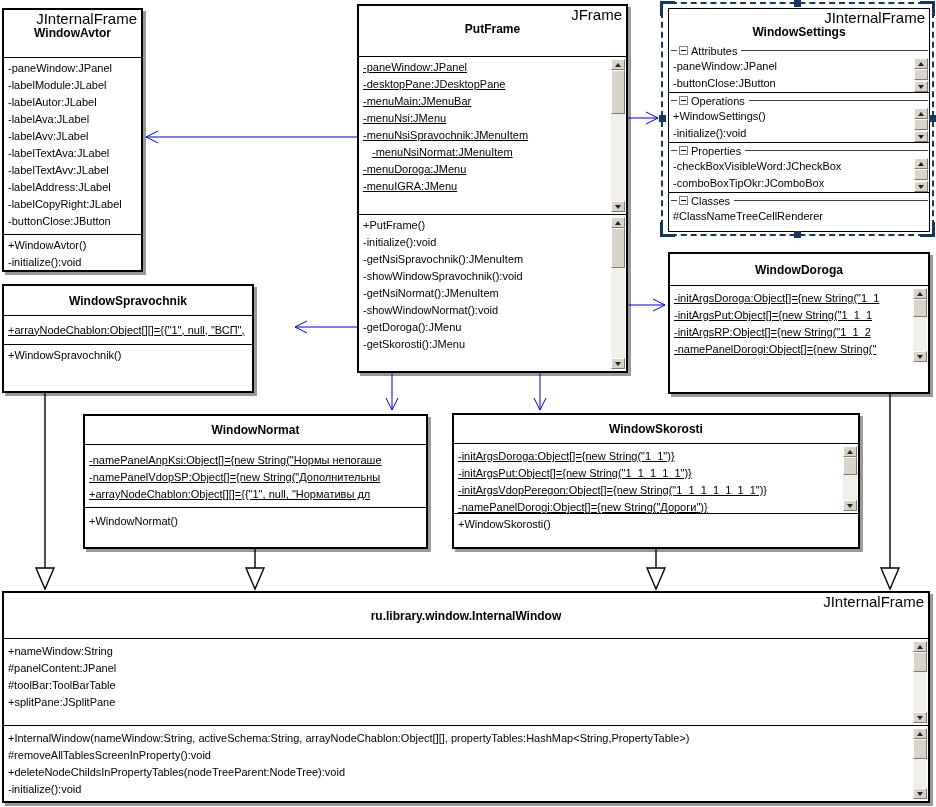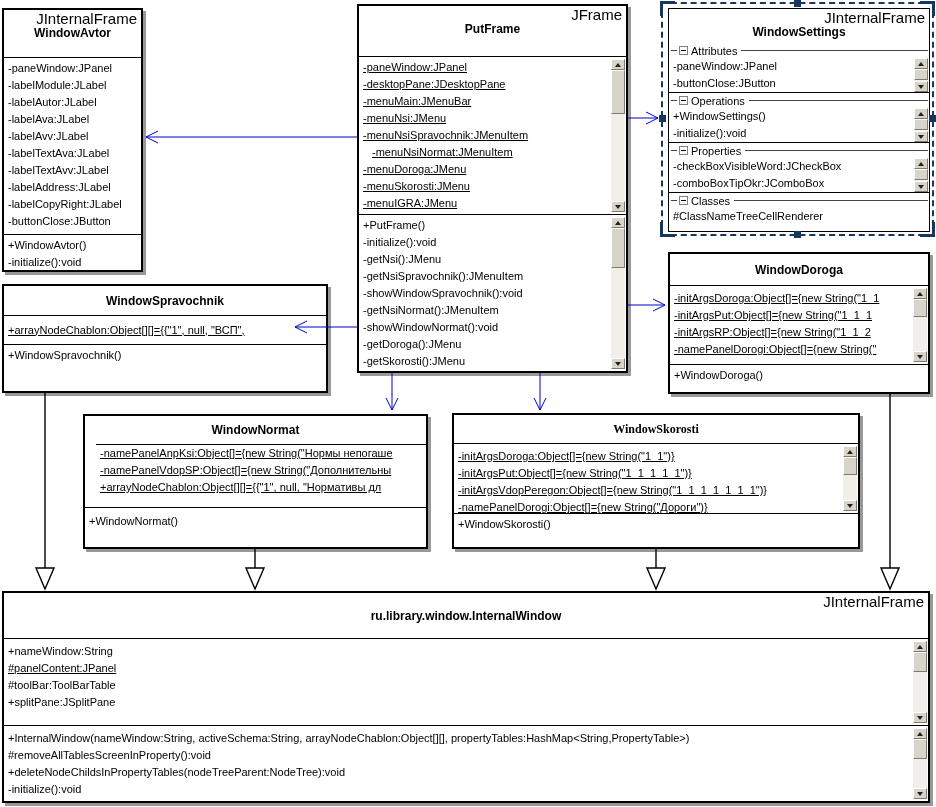--- a/index.html
+++ b/index.html
@@ -89,37 +89,35 @@
       <div class="cname">PutFrame</div>
     </div>
     <div class="sec" style="height:158px;">
       <div class="row u" style="margin-right:15px;">-paneWindow:JPanel</div>
       <div class="row u" style="margin-right:15px;text-decoration:underline;">-desktopPane:JDesktopPane</div>
       <div class="row u" style="margin-right:15px;">-menuMain:JMenuBar</div>
       <div class="row u" style="margin-right:15px;">-menuNsi:JMenu</div>
       <div class="row u" style="margin-right:31px;">-menuNsiSpravochnik:JMenuItem</div>
       <div class="row u" style="margin-right:15px;padding-left:13px;">-menuNsiNormat:JMenuItem</div>
       <div class="row u" style="margin-right:15px;">-menuDoroga:JMenu</div>
-      <div class="row u" style="margin-right:15px;">-menuSkorosti:JMenu</div>
       <div class="row u" style="margin-right:15px;">-menuIGRA:JMenu</div>
       <div class="sb" style="top:2px;bottom:2px;">
         <div class="sb-btn">
             <div class="tu"></div>
           </div>
         <div class="sb-thumb" style="height:44px;"></div>
         <div class="sb-fill"></div>
         <div class="sb-btn">
             <div class="td"></div>
           </div>
       </div>
     </div>
     <div class="sec grow">
       <div class="row" style="margin-right:15px;">+PutFrame()</div>
       <div class="row" style="margin-right:15px;">-initialize():void</div>
-      <div class="row" style="margin-right:15px;">-getNsi():JMenu</div>
       <div class="row" style="margin-right:15px;">-getNsiSpravochnik():JMenuItem</div>
       <div class="row" style="margin-right:15px;">-showWindowSpravochnik():void</div>
       <div class="row" style="margin-right:15px;">-getNsiNormat():JMenuItem</div>
       <div class="row" style="margin-right:15px;">-showWindowNormat():void</div>
       <div class="row" style="margin-right:15px;">-getDoroga():JMenu</div>
       <div class="row" style="margin-right:15px;">-getSkorosti():JMenu</div>
       <div class="sb" style="top:2px;bottom:2px;">
         <div class="sb-btn">
             <div class="tu"></div>
           </div>
@@ -228,21 +226,21 @@
     <div class="corner c-tl"></div>
     <div class="corner c-tr"></div>
     <div class="corner c-bl"></div>
     <div class="corner c-br"></div>
     <div class="handle h-t"></div>
     <div class="handle h-b"></div>
     <div class="handle h-l"></div>
     <div class="handle h-r"></div>
   </div>
 
-  <div class="cls" style="left:2px;top:284px;width:326px;height:109px;">
+  <div class="cls" style="left:2px;top:284px;width:252px;height:109px;">
     <div class="hdr center" style="height:29px;">
       <div class="cname">WindowSpravochnik</div>
     </div>
     <div class="sec" style="height:29px;display:flex;align-items:center;">
       <div class="row u" style="width:100%;">+arrayNodeChablon:Object[][]={{"1", null, "ВСП",</div>
     </div>
     <div class="sec grow">
       <div class="row">+WindowSpravochnik()</div>
     </div>
   </div>
@@ -260,41 +258,38 @@
         <div class="sb-btn">
             <div class="tu"></div>
           </div>
         <div class="sb-thumb" style="height:18px;"></div>
         <div class="sb-fill"></div>
         <div class="sb-btn">
             <div class="td"></div>
           </div>
       </div>
     </div>
-    <div class="sec grow">
-      <div class="row">+WindowDoroga()</div>
-    </div>
   </div>
 
   <div class="cls" style="left:83px;top:414px;width:345px;height:135px;">
     <div class="hdr center" style="height:28px;">
       <div class="cname">WindowNormat</div>
     </div>
-    <div class="sec" style="height:63px;padding-top:0;margin-left:11px;">
+    <div class="sec" style="height:63px;padding-top:7px;">
       <div class="row u">-namePanelAnpKsi:Object[]={new String("Нормы непогаше</div>
       <div class="row u">-namePanelVdopSP:Object[]={new String("Дополнительны</div>
       <div class="row u">+arrayNodeChablon:Object[][]={{"1", null, "Нормативы дл</div>
     </div>
     <div class="sec grow" style="padding-top:5px;">
       <div class="row">+WindowNormat()</div>
     </div>
   </div>
 
   <div class="cls" style="left:452px;top:413px;width:408px;height:136px;">
-    <div class="hdr center" style="height:28px;font-family:Liberation Serif, serif;">
+    <div class="hdr center" style="height:28px;">
       <div class="cname">WindowSkorosti</div>
     </div>
     <div class="sec" style="height:70px;padding-top:4px;">
       <div class="row u" style="margin-right:15px;">-initArgsDoroga:Object[]={new String("1_1")}</div>
       <div class="row u" style="margin-right:15px;">-initArgsPut:Object[]={new String("1_1_1_1_1")}</div>
       <div class="row u" style="margin-right:15px;">-initArgsVdopPeregon:Object[]={new String("1_1_1_1_1_1_1")}</div>
       <div class="row u" style="margin-right:15px;">-namePanelDorogi:Object[]={new String("Дороги")}</div>
       <div class="sb" style="top:2px;bottom:2px;">
         <div class="sb-btn">
             <div class="tu"></div>
@@ -311,21 +306,21 @@
     </div>
   </div>
 
   <div class="cls" style="left:2px;top:591px;width:928px;height:212px;">
     <div class="hdr" style="height:45px;">
       <div class="stereo">JInternalFrame</div>
       <div class="cname">ru.library.window.InternalWindow</div>
     </div>
     <div class="sec" style="height:87px;padding-top:4px;">
       <div class="row" style="margin-right:15px;">+nameWindow:String</div>
-      <div class="row" style="margin-right:27px;text-decoration:underline;">#panelContent:JPanel</div>
+      <div class="row" style="margin-right:27px;">#panelContent:JPanel</div>
       <div class="row" style="margin-right:15px;">#toolBar:ToolBarTable</div>
       <div class="row" style="margin-right:15px;">+splitPane:JSplitPane</div>
       <div class="sb" style="top:2px;bottom:2px;">
         <div class="sb-btn">
             <div class="tu"></div>
           </div>
         <div class="sb-thumb" style="height:20px;"></div>
         <div class="sb-fill"></div>
         <div class="sb-btn">
             <div class="td"></div>

